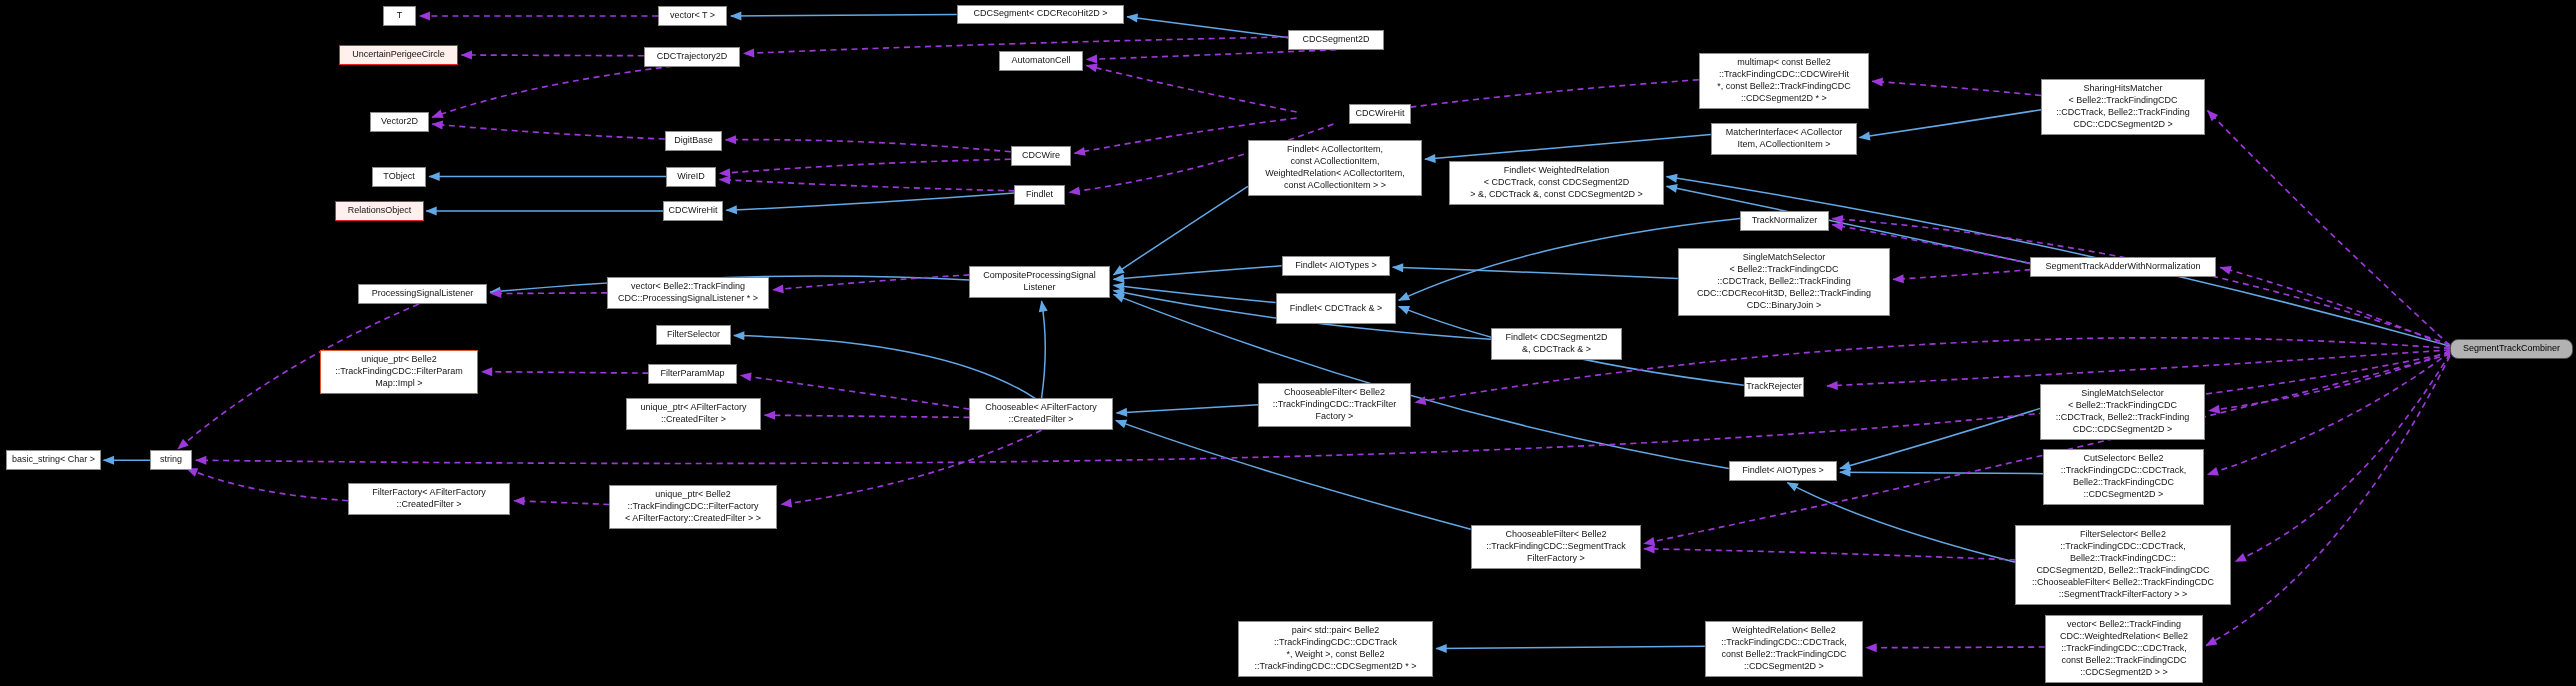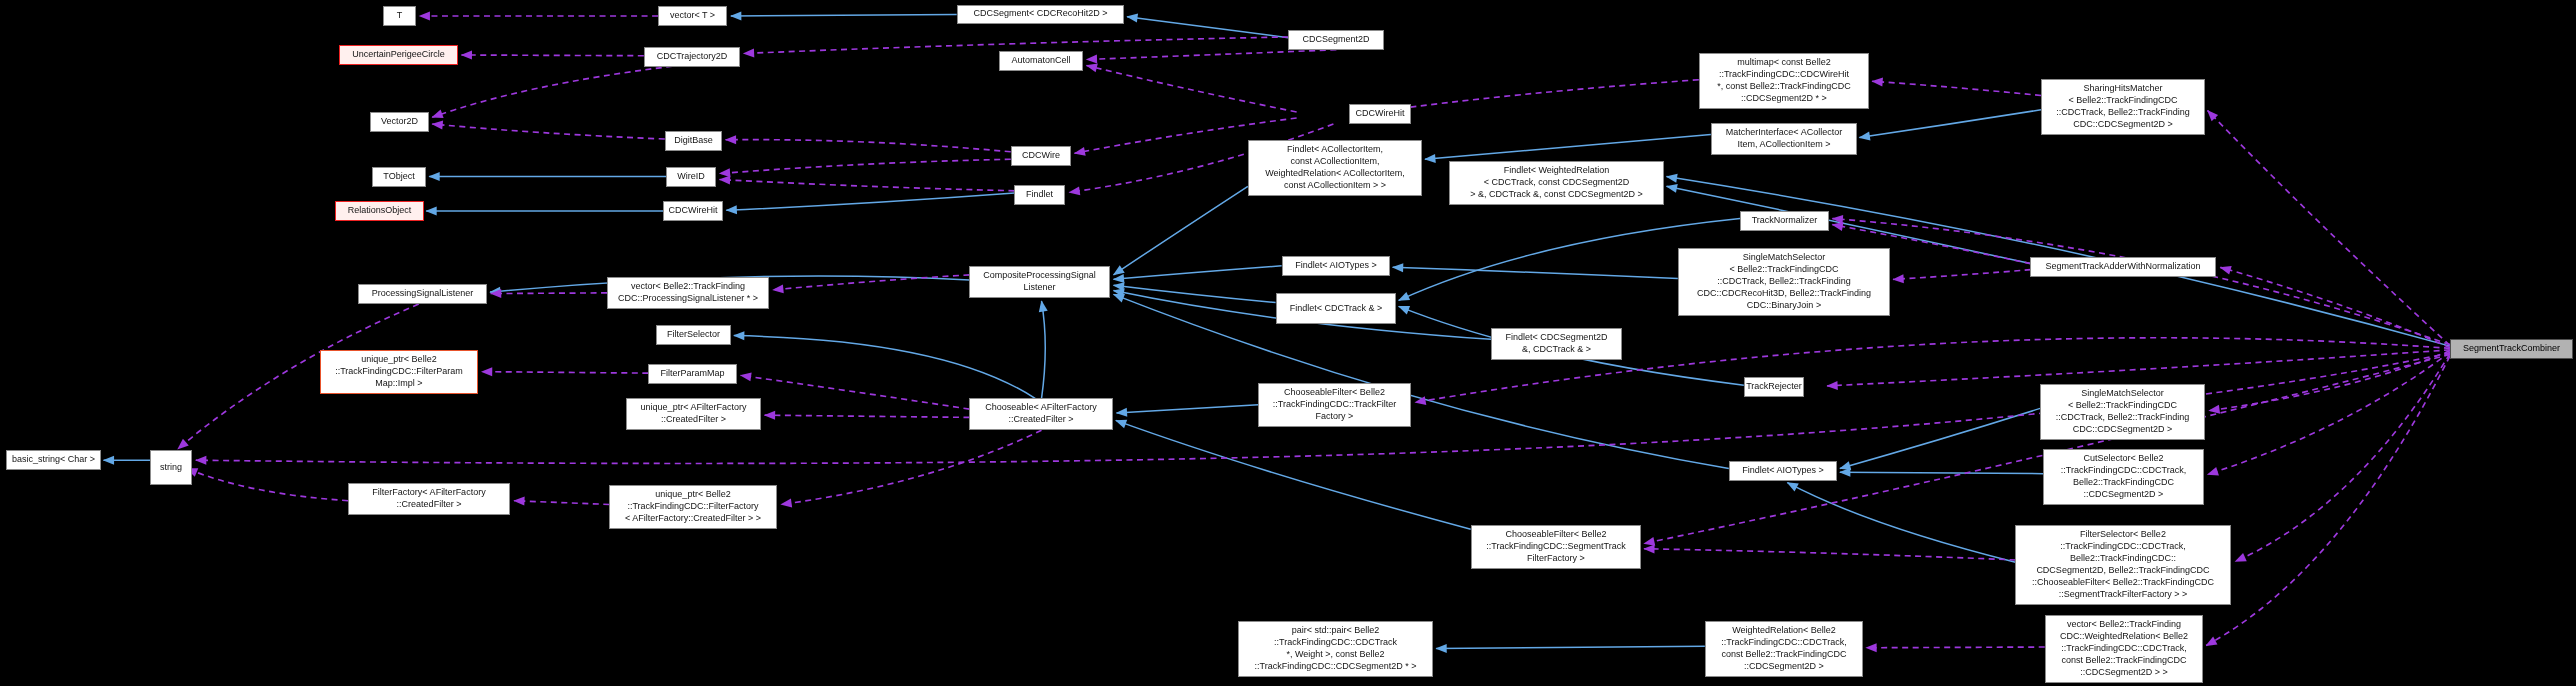--- a/index.html
+++ b/index.html
@@ -7,21 +7,21 @@
           font-family:"Liberation Sans",sans-serif;}
   #edges{position:absolute;left:0;top:0;width:2576px;height:687px;}
   .inh path{stroke:#63a8e6;stroke-width:2;fill:none;marker-end:url(#ab);}
   .use path{stroke:#9d38dd;stroke-width:2.2;stroke-dasharray:8 6;fill:none;marker-end:url(#ap);}
   .node{position:absolute;background:#fff;border:1.1px solid #8c8c8c;color:#141414;
         font-size:9px;line-height:1.32;text-align:center;white-space:pre-line;
         padding:1.5px 3px;box-sizing:border-box;display:flex;align-items:center;justify-content:center;
         cursor:pointer;}
   .node.hl{border-color:#ee2222;background:#fff0ee;}
   .node.trunc{border-color:#e8532c;}
-  .node.main{background:#b2b2b2;border-color:#4f4f4f;color:#000;cursor:default;}
+  .node.main{background:#b2b2b2;border-color:#4f4f4f;color:#000;cursor:default;border-radius:8px;}
 </style>
 </head>
 <body>
 
 <div id="canvas">
 
 <svg id="edges" viewBox="0 0 3433 915" xmlns="http://www.w3.org/2000/svg">
   <defs>
     <marker id="ab" markerUnits="userSpaceOnUse" markerWidth="18" markerHeight="14" refX="15" refY="7" orient="auto">
       <path d="M1,1 L16,7 L1,13 z" fill="#63a8e6"></path>
@@ -131,21 +131,21 @@
 <div class="node trunc" style="left:320px;top:350px;width:158px;height:44px">unique_ptr&lt; Belle2
 ::TrackFindingCDC::FilterParam
 Map::Impl &gt;</div>
 <div class="node" style="left:656px;top:325px;width:75px;height:19.5px">FilterSelector</div>
 <div class="node" style="left:648px;top:364px;width:89px;height:19.5px">FilterParamMap</div>
 <div class="node" style="left:626px;top:398px;width:135px;height:31.5px">unique_ptr&lt; AFilterFactory
 ::CreatedFilter &gt;</div>
 <div class="node" style="left:969px;top:398px;width:144px;height:31.5px">Chooseable&lt; AFilterFactory
 ::CreatedFilter &gt;</div>
 <div class="node" style="left:6px;top:450px;width:95px;height:19.5px">basic_string&lt; Char &gt;</div>
-<div class="node" style="left:150px;top:450px;width:42px;height:35px">string</div>
+<div class="node" style="left:150px;top:450px;width:42px;height:20px">string</div>
 <div class="node" style="left:348px;top:483px;width:162px;height:31.5px">FilterFactory&lt; AFilterFactory
 ::CreatedFilter &gt;</div>
 <div class="node" style="left:609px;top:485px;width:168px;height:44px">unique_ptr&lt; Belle2
 ::TrackFindingCDC::FilterFactory
 &lt; AFilterFactory::CreatedFilter &gt; &gt;</div>
 <div class="node" style="left:1449px;top:161px;width:215px;height:44px">Findlet&lt; WeightedRelation
 &lt; CDCTrack, const CDCSegment2D
  &gt; &amp;, CDCTrack &amp;, const CDCSegment2D &gt;</div>
 <div class="node" style="left:1699px;top:53px;width:170px;height:56px">multimap&lt; const Belle2
 ::TrackFindingCDC::CDCWireHit

